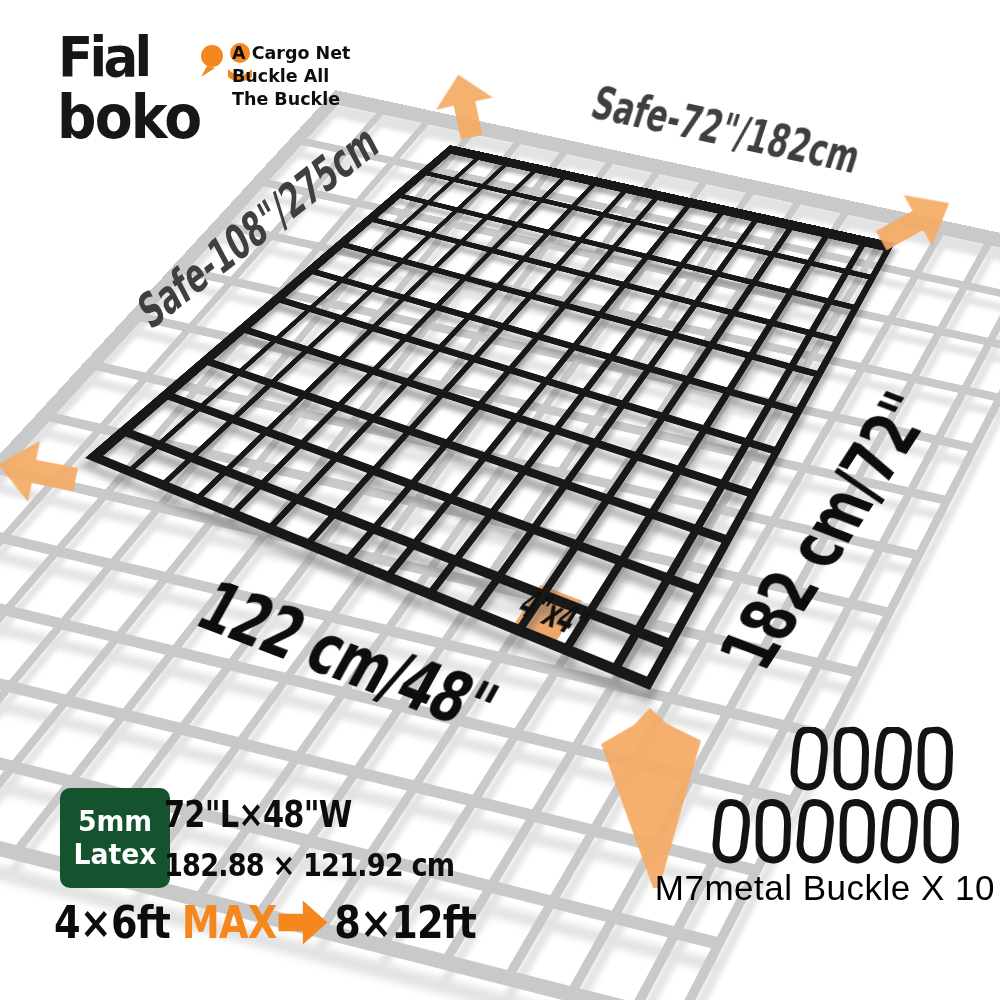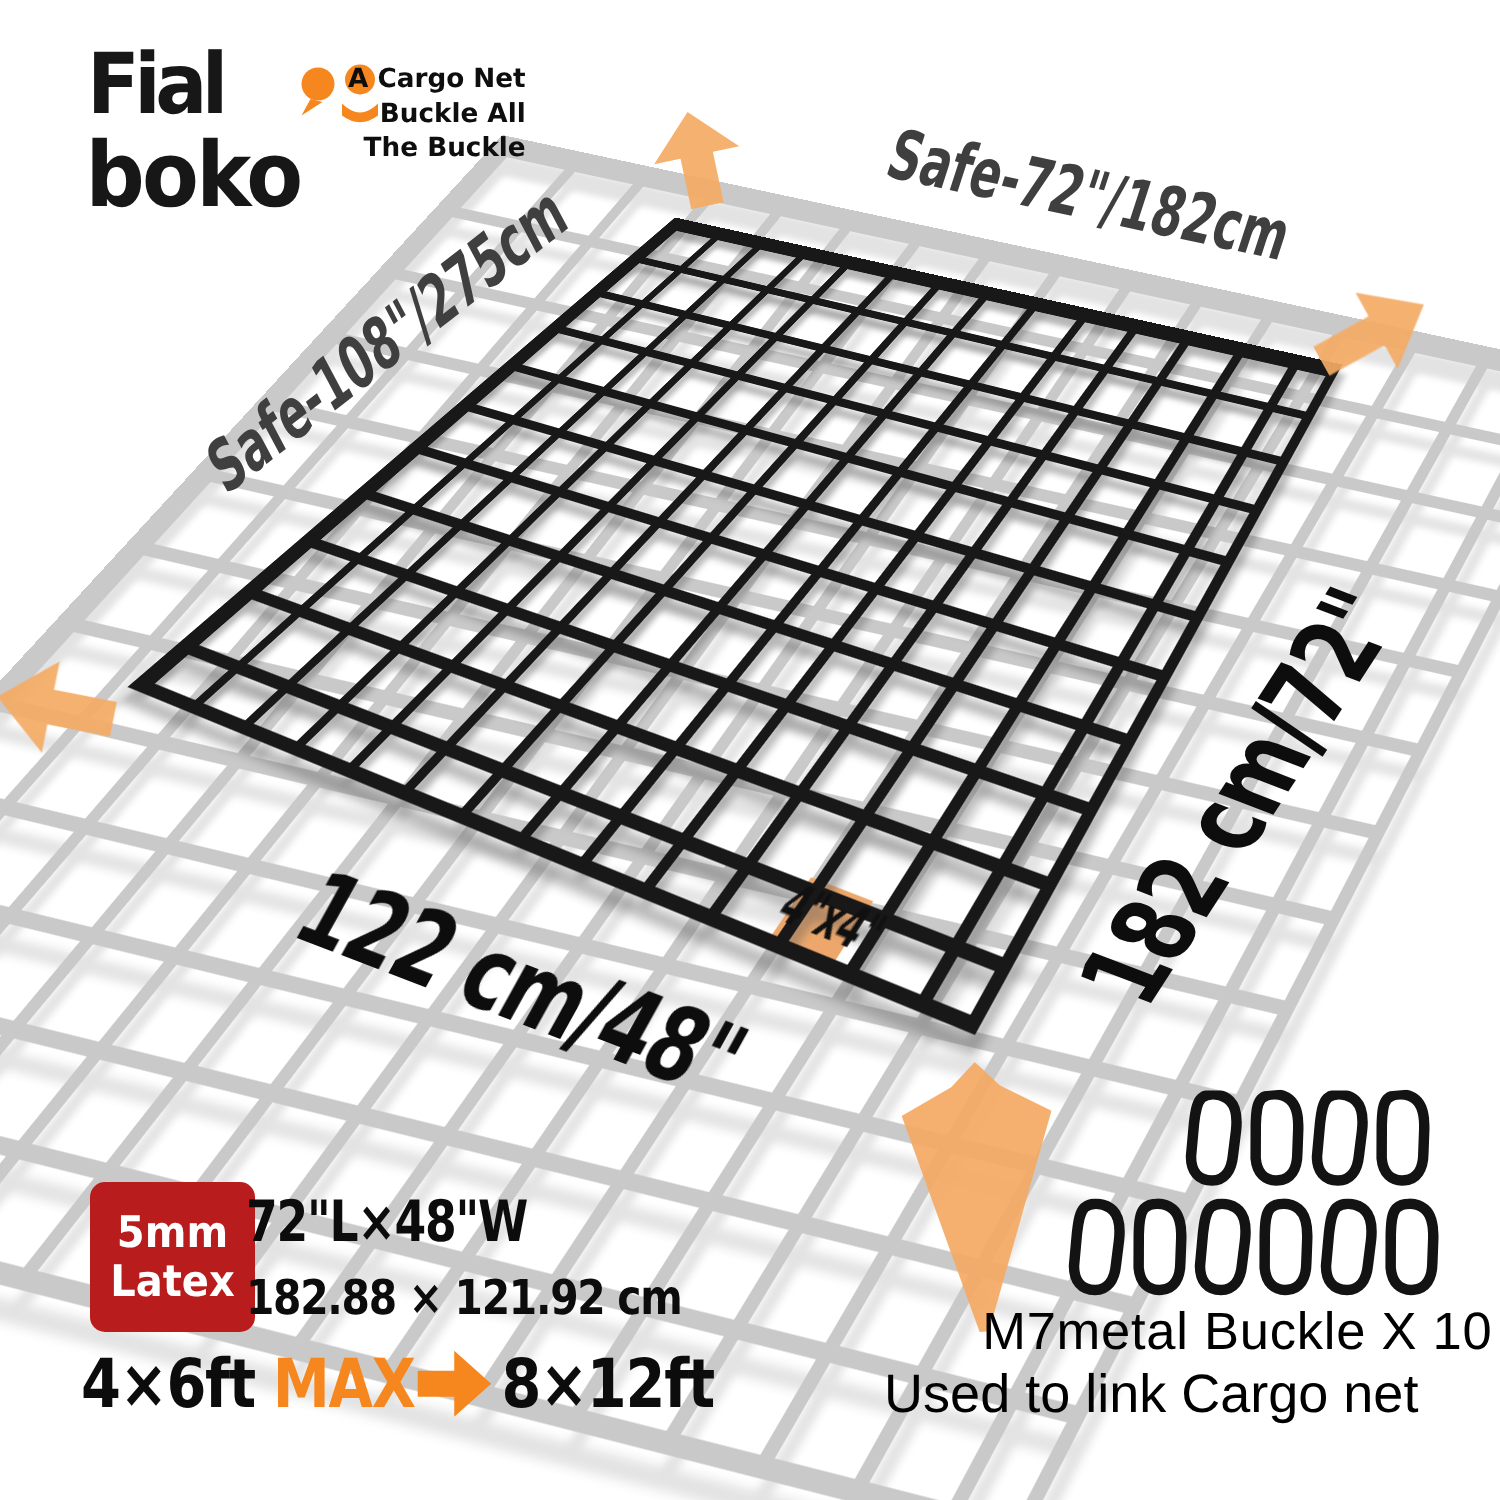--- a/index.html
+++ b/index.html
@@ -61,26 +61,26 @@
   .arrow-down {
     position:absolute; left:602px; top:708px; width:102px; height:180px;
     background:#f4aa64; opacity:0.93; z-index:4; transform: rotate(-2deg);
     clip-path: polygon(50% 0%, 66% 9%, 99% 19%, 53% 100%, 47% 100%, 1% 19%, 34% 9%);
   }
 
   
   .brand-l1 { position:absolute; left:58px; top:24px; font-size:56px; font-weight:900; letter-spacing:-4px; color:#171717; z-index:5; transform-origin:0 0; transform:scaleX(0.92); }
   .brand-l2 { position:absolute; left:57px; top:82px; font-size:60px; font-weight:900; letter-spacing:-2px; color:#171717; z-index:5; transform-origin:0 0; transform:scaleX(0.92); }
   .brand-icon { position:absolute; left:198px; top:42px; width:58px; height:46px; z-index:5; }
-  .tagline { position:absolute; left:232px; top:42px; font-size:17.5px; font-weight:800; color:#0e0e0e; line-height:1.32; z-index:5;text-align:right; }
+  .tagline { position:absolute; left:232px; top:42px; font-size:17.5px; font-weight:800; color:#0e0e0e; line-height:1.32; z-index:5; }
 
   
   .badge {
     position:absolute; left:60px; top:788px; width:110px; height:100px;
-    background:#b91c1c; border-radius:10px; color:#fff; text-align:center;
+    background:#14532d; border-radius:10px; color:#fff; text-align:center;
     display:flex; flex-direction:column; justify-content:center; z-index:5;
   }
   .badge div { font-size:29px; font-weight:800; line-height:1.15; transform:scaleX(0.92); }
   .dim-in { position:absolute; left:164px; top:792px; font-size:38px; font-weight:900; letter-spacing:-1px; color:#0c0c0c; z-index:5; transform-origin:0 0; transform:scaleX(0.8); white-space:nowrap; }
   .dim-cm { position:absolute; left:164px; top:846px; font-size:32px; font-weight:900; letter-spacing:-1px; color:#0c0c0c; z-index:5; transform-origin:0 0; transform:scaleX(0.85); white-space:nowrap; }
   .stretch {
     position:absolute; left:54px; top:896px; font-size:45px; font-weight:900;
     letter-spacing:-1px; color:#0c0c0c; display:flex; align-items:center;
     z-index:5; transform-origin:0 0; transform:scaleX(0.85); white-space:nowrap;
   }
@@ -203,15 +203,14 @@
         <path d="M13 5 C18 1 27 2 32 7 C36 11 37 18 36 27 L34 43 C33 54 28 60 20 60 C11 60 6 54 6 44 L8 22 C9 13 10 8 13 5 Z" fill="#ffffff" stroke="#131313" stroke-width="7" stroke-linejoin="round"></path>
       </svg>
     </span>
       <span class="carab">
       <svg viewBox="0 0 40 64">
         <path d="M13 5 C18 1 27 2 32 7 C36 11 37 18 36 27 L34 43 C33 54 28 60 20 60 C11 60 6 54 6 44 L8 22 C9 13 10 8 13 5 Z" fill="#ffffff" stroke="#131313" stroke-width="7" stroke-linejoin="round"></path>
       </svg>
     </span>
     </div>
   <div class="cap1">M7metal Buckle X 10</div>
-  <div class="cap2">Used to link Cargo net</div>
 
 </div>
 
 </body></html>

